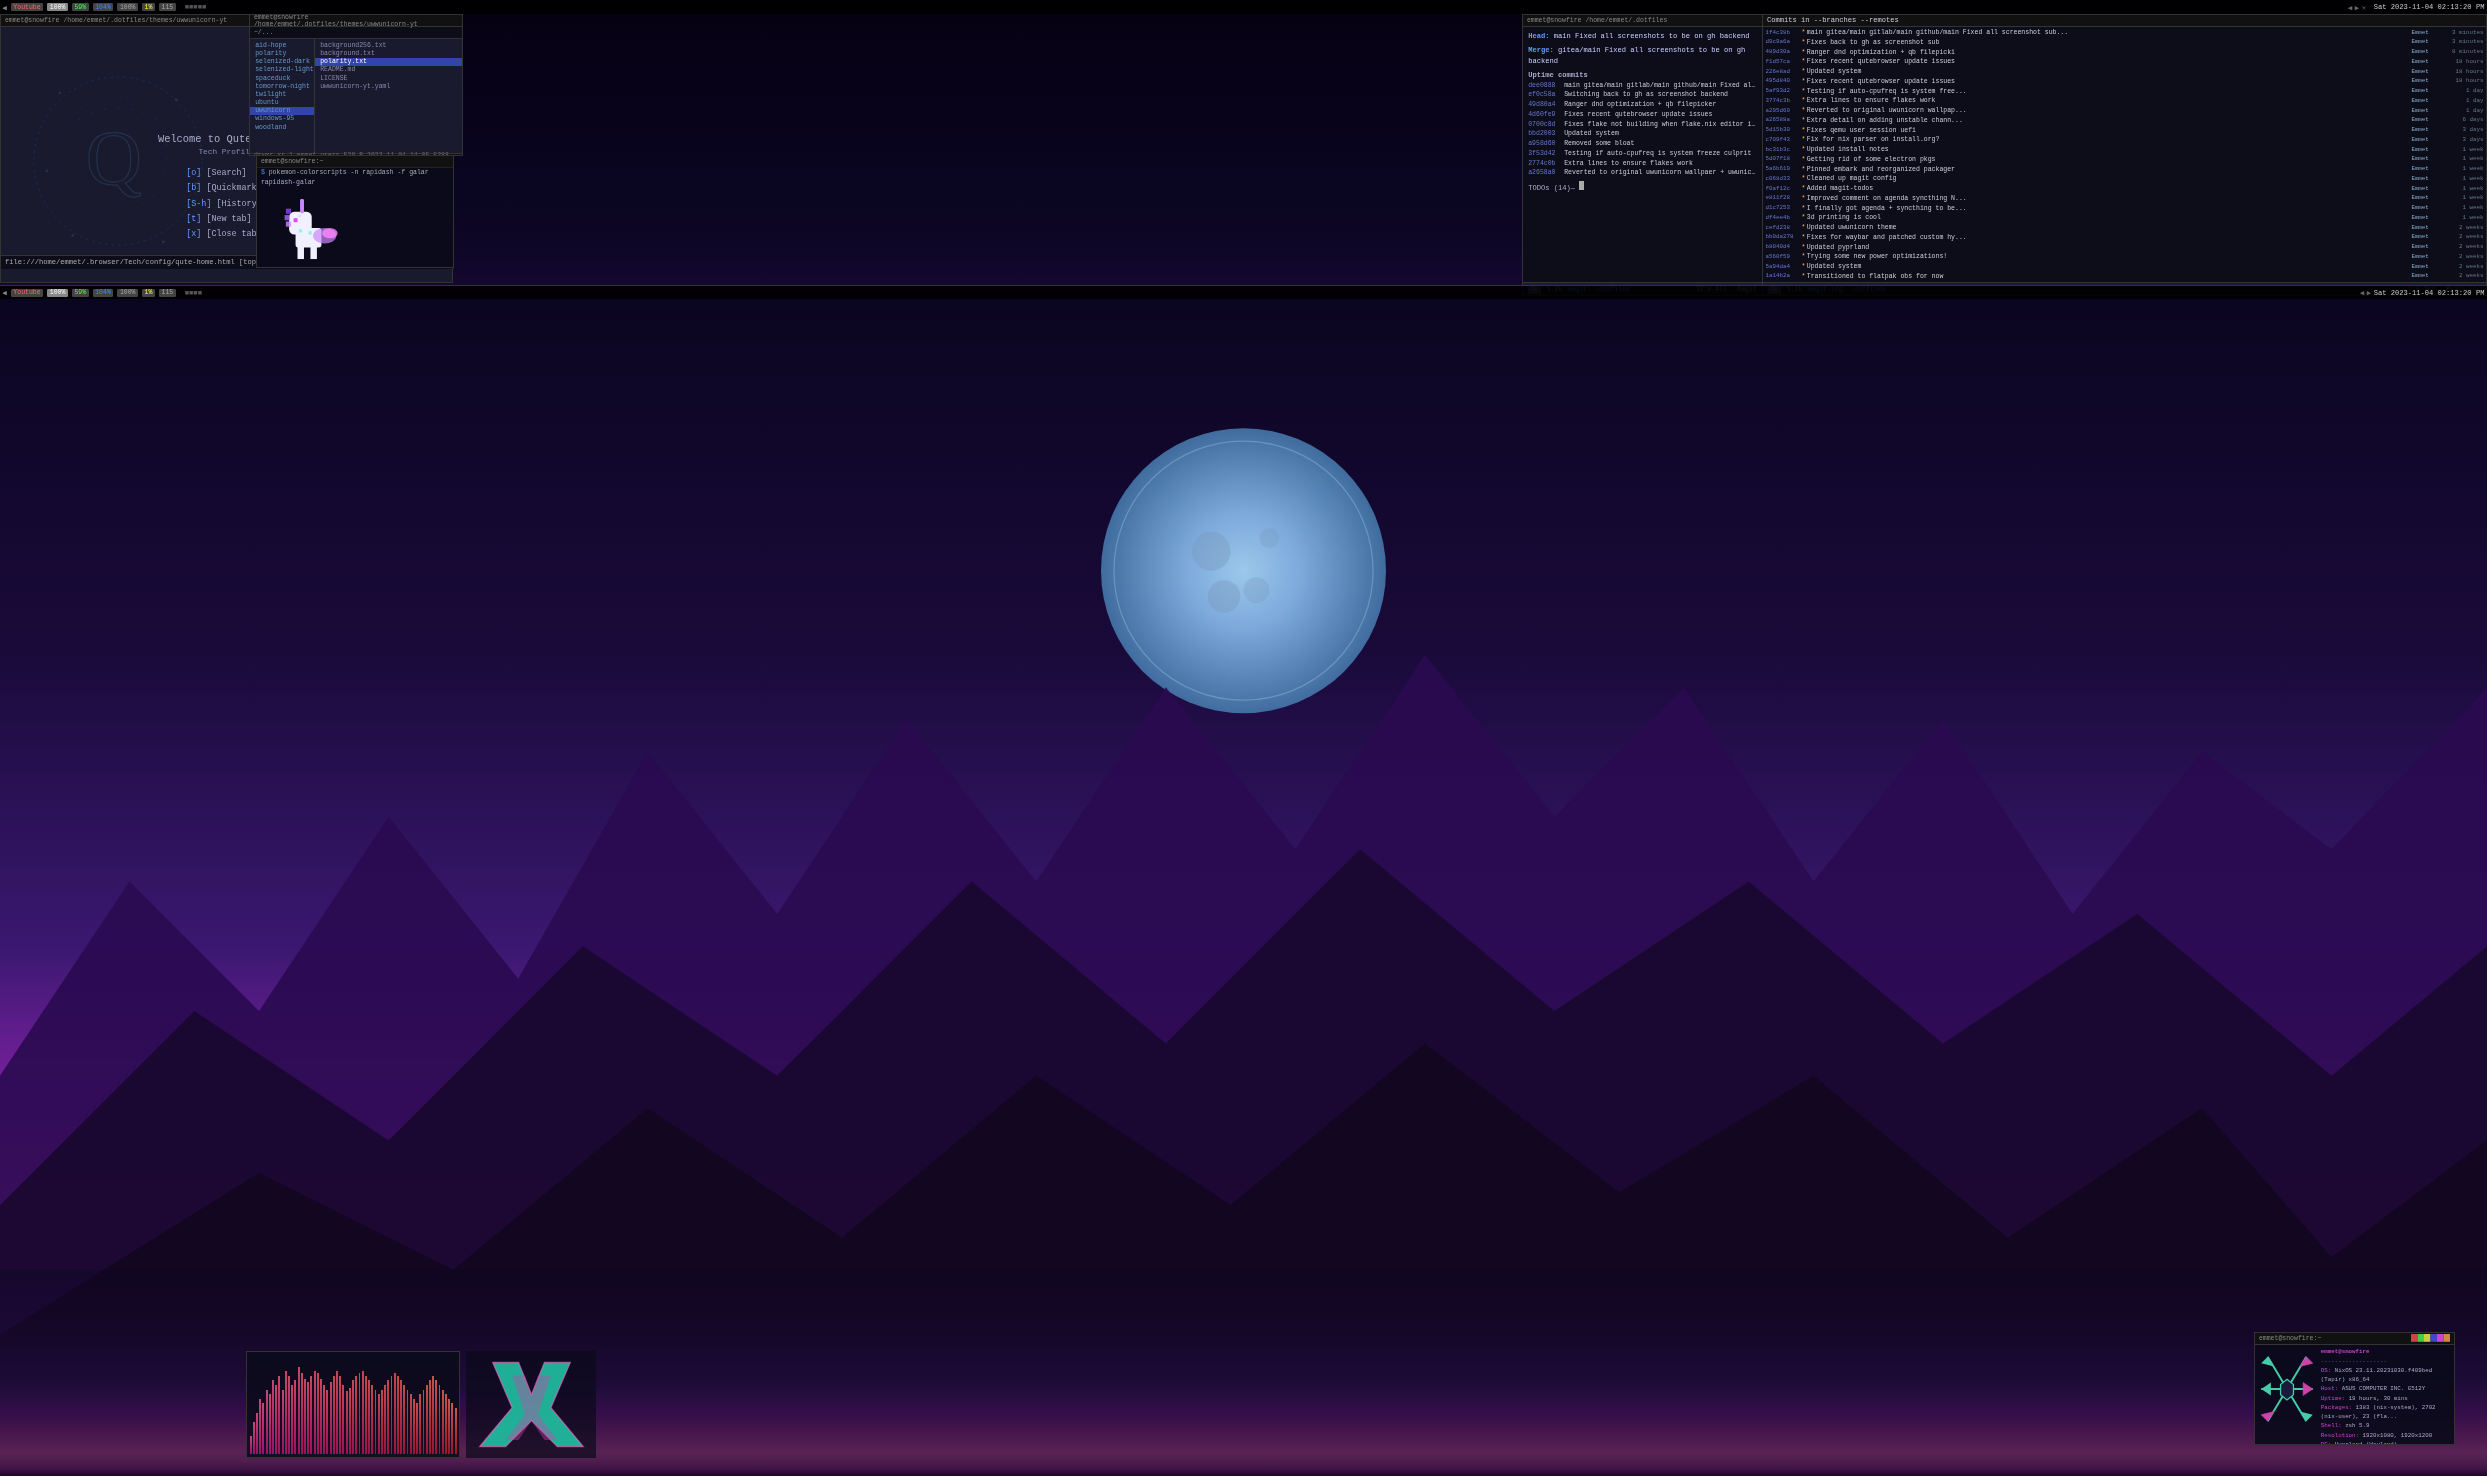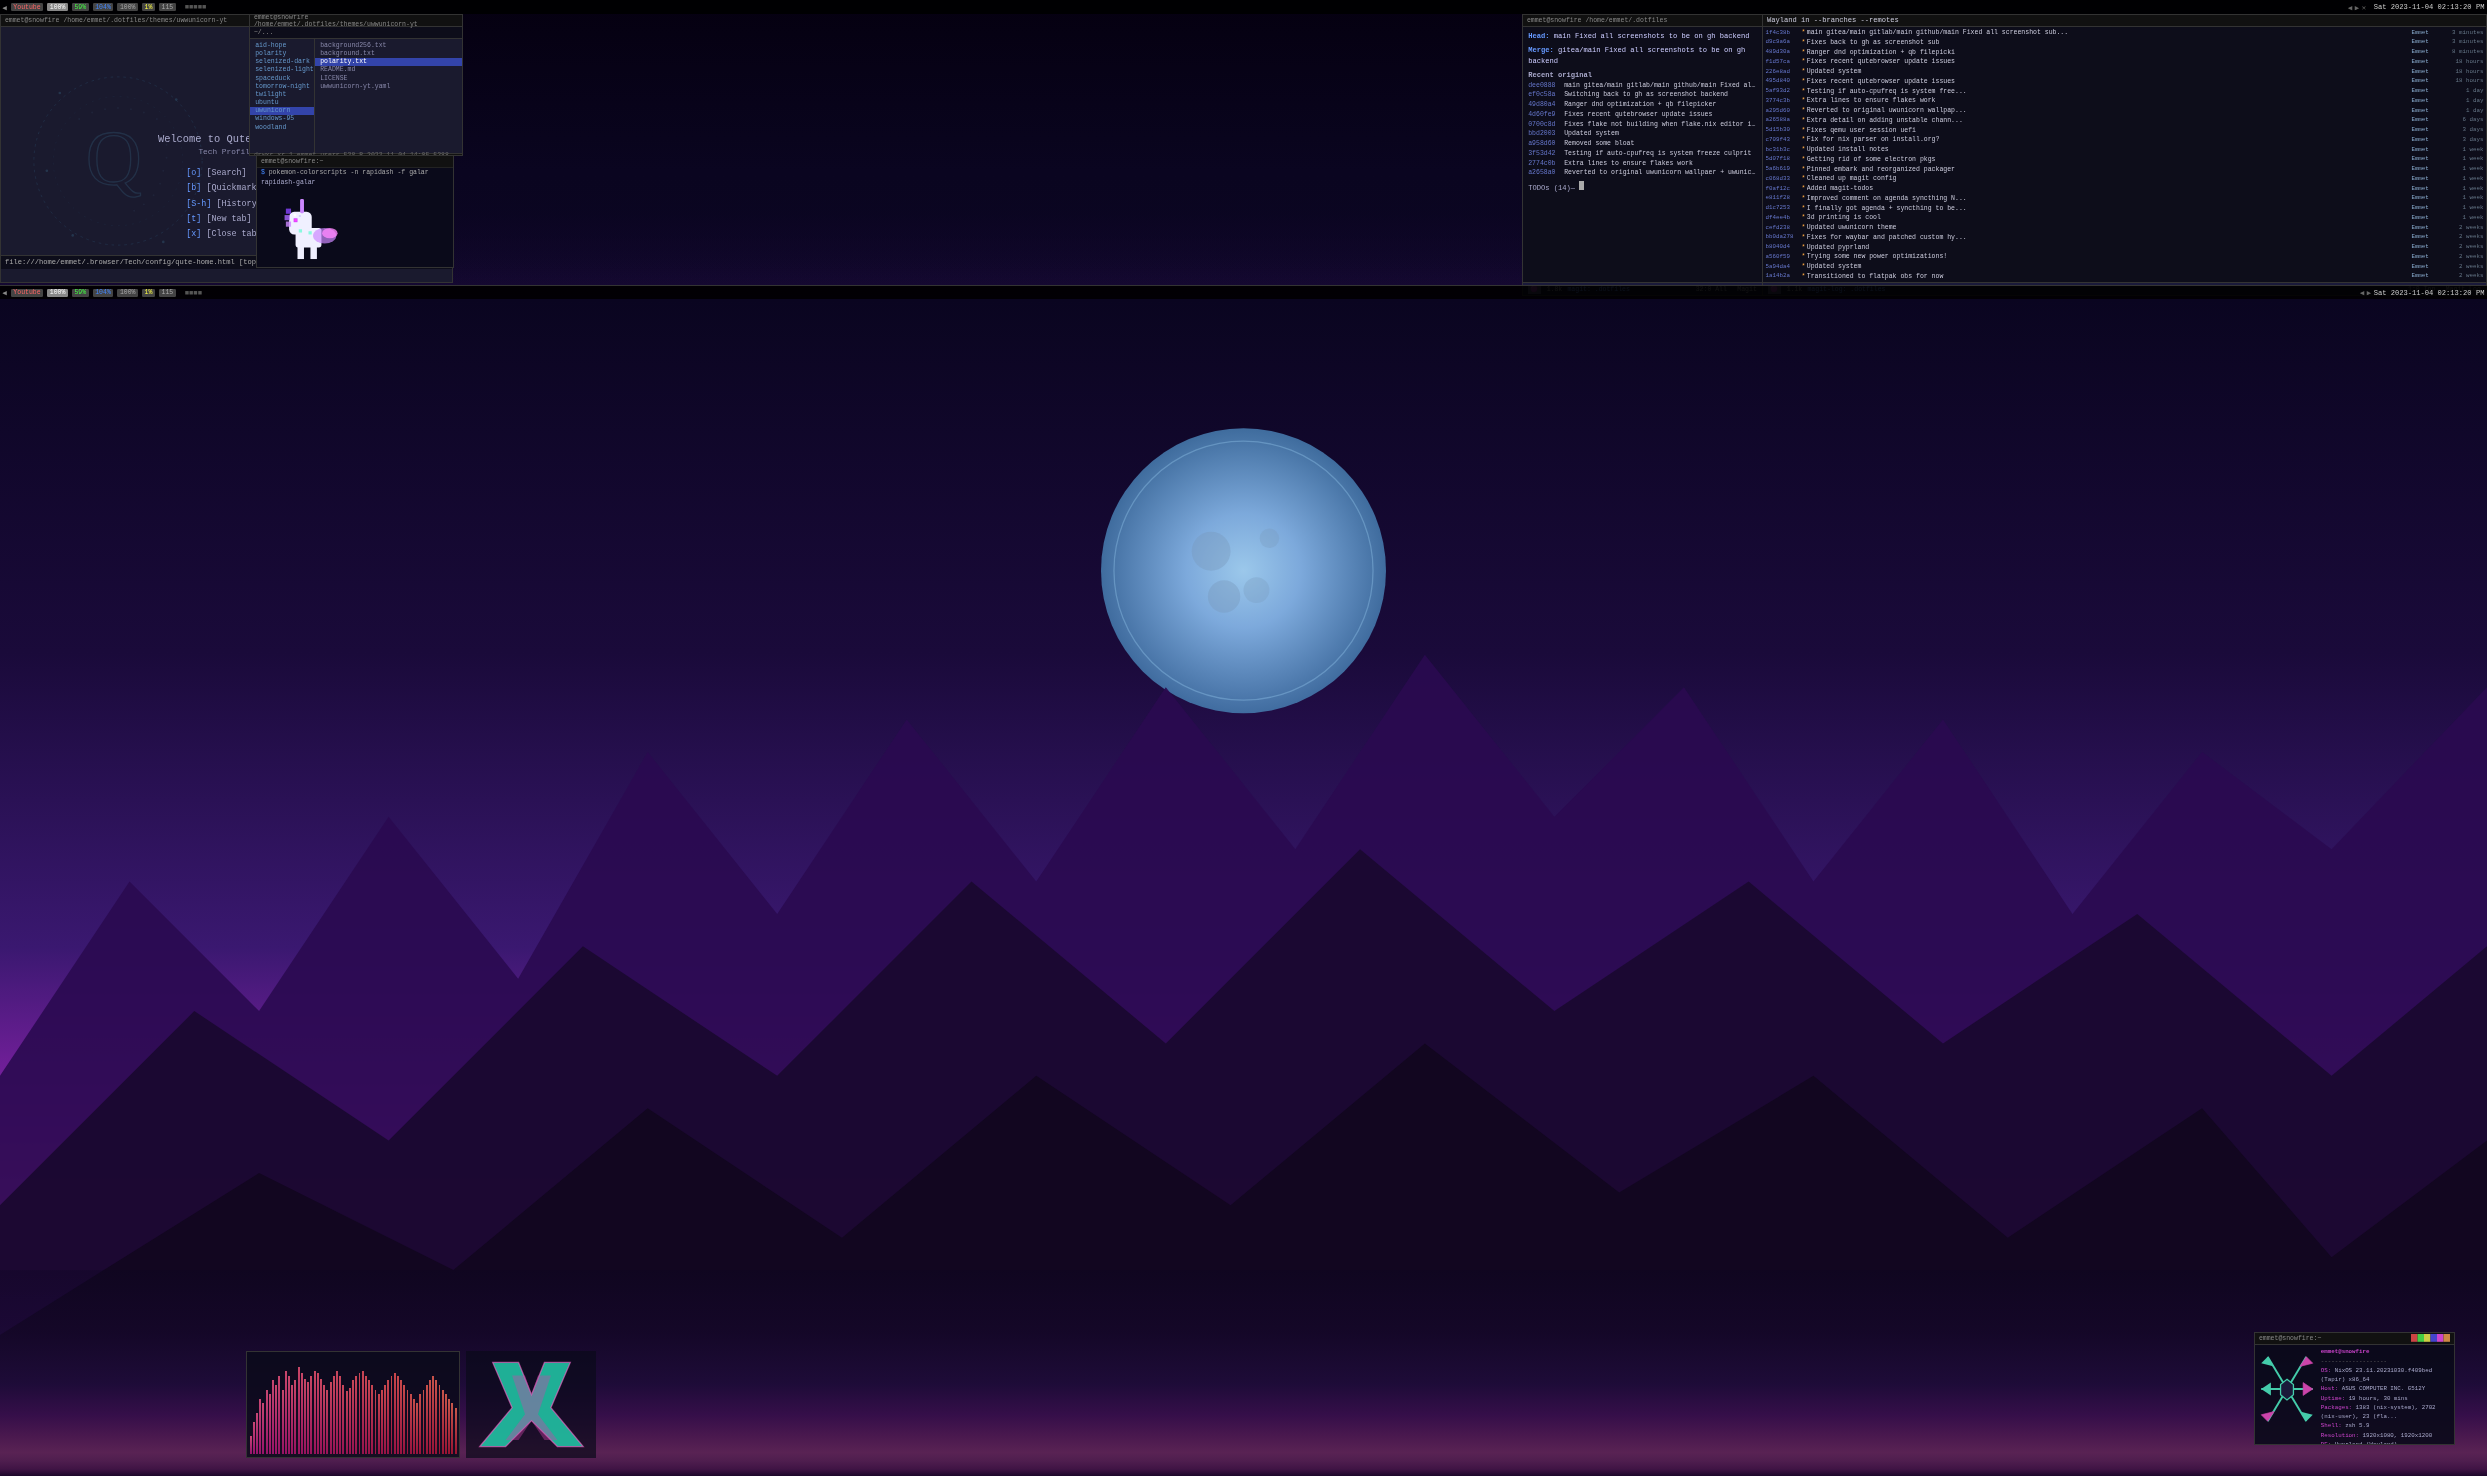--- a/index.html
+++ b/index.html
@@ -627,21 +627,21 @@
     <div class="git-header">
       <span>emmet@snowfire /home/emmet/.dotfiles</span>
     </div>
     <div class="git-body">
       <div class="git-merge-line">
         <span class="label">Head:    </span><span class="value">main Fixed all screenshots to be on gh backend</span>
       </div>
       <div class="git-merge-line">
         <span class="label">Merge:   </span><span class="value">gitea/main Fixed all screenshots to be on gh backend</span>
       </div>
-      <div class="git-section-title">Recent original</div>
+      <div class="git-section-title">Uptime commits</div>
       <div class="git-commit-row">
         <span class="hash">dee0888</span>
           <span class="msg">main gitea/main gitlab/main github/main Fixed all screenshots to be on...</span>
       </div>
       <div class="git-commit-row">
         <span class="hash">ef0c58a</span>
           <span class="msg">Switching back to gh as screenshot backend</span>
       </div>
       <div class="git-commit-row">
         <span class="hash">49d80a4</span>
@@ -684,21 +684,21 @@
       <span class="mode">🟣</span>
       <span>1.8k</span>
       <span class="branch">magit: .dotfiles</span>
       <span style="flex:1;"></span>
       <span>32:0 All</span>
       <span style="margin-left:5.2px;">Magit</span>
     </div>
   </div>
   <div class="git-right">
     <div class="commits-header">
-      <span>Wayland in --branches --remotes</span>
+      <span>Commits in --branches --remotes</span>
     </div>
     <div style="flex:1;overflow:hidden;padding:1.3px 0;">
       <div class="commit-log-row">
           <span class="hash">1f4c38b</span>
           <span class="bullet">*</span>
           <span class="msg">main gitea/main gitlab/main github/main Fixed all screenshot sub...</span>
           <span class="author">Emmet</span>
           <span class="time">3 minutes</span>
         </div>
       <div class="commit-log-row">

